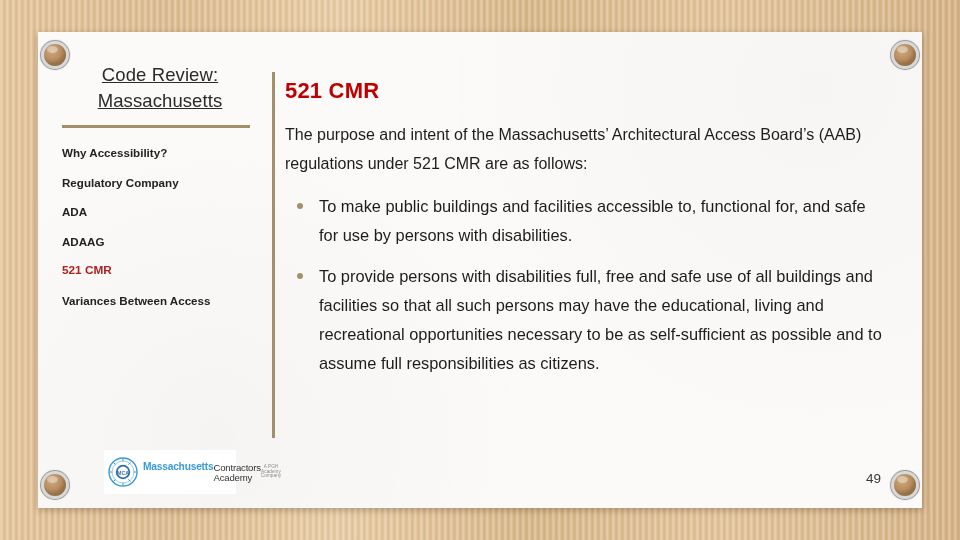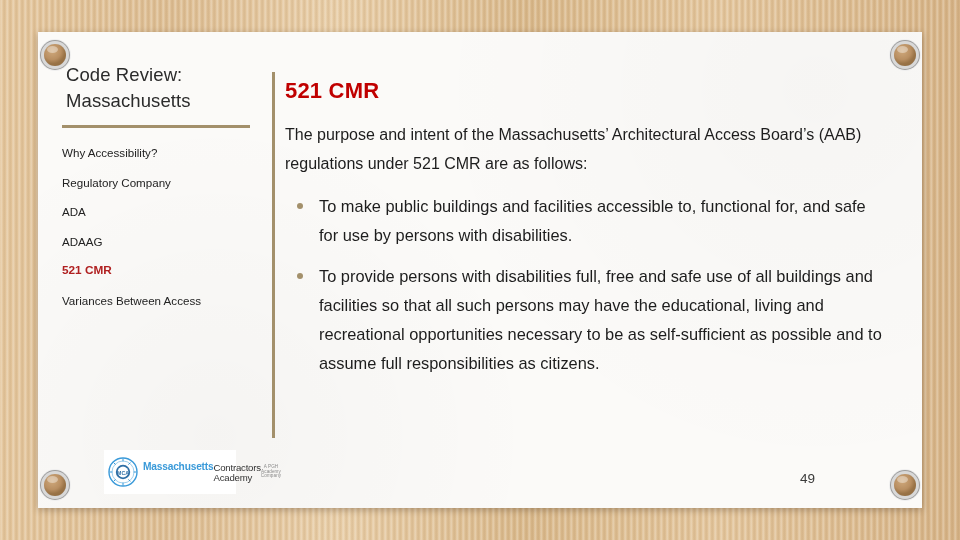--- a/index.html
+++ b/index.html
@@ -84,42 +84,44 @@
   .sidebar {
     position: absolute;
     left: 62px;
     top: 62px;
     width: 196px;
   }
   .deck-title {
     font-size: 18.5px;
     line-height: 26px;
     color: #2b2b2b;
-    text-align: left;
+    text-align: center;
     padding: 0 4px;
     letter-spacing: 0.1px;
+    text-decoration: underline;
   }
   .title-rule {
     margin-top: 11px;
     margin-bottom: 17px;
     width: 188px;
     height: 3px;
     background: #a3906b;
   }
   .nav-list {
     list-style: none;
     margin: 0;
     padding: 0;
   }
   .nav-item {
     font-size: 11.6px;
     line-height: 15.5px;
     color: #222222;
     margin-bottom: 14px;
     max-width: 150px;
+    font-weight: bold;
   }
   .nav-item.active {
     color: #b02020;
     font-weight: bold;
     font-size: 11.8px;
   }
 
   
   .divider {
     position: absolute;
@@ -216,21 +218,21 @@
     font-size: 4.6px;
     color: #8a8a8a;
     margin-top: 3px;
     letter-spacing: 0.1px;
     text-align: center;
   }
 
   
   .page-number {
     position: absolute;
-    left: 800px;
+    left: 866px;
     top: 471px;
     font-size: 13.5px;
     color: #3a3a3a;
   }
 </style>
 </head>
 <body>
 
 <div class="slide-frame">
 

